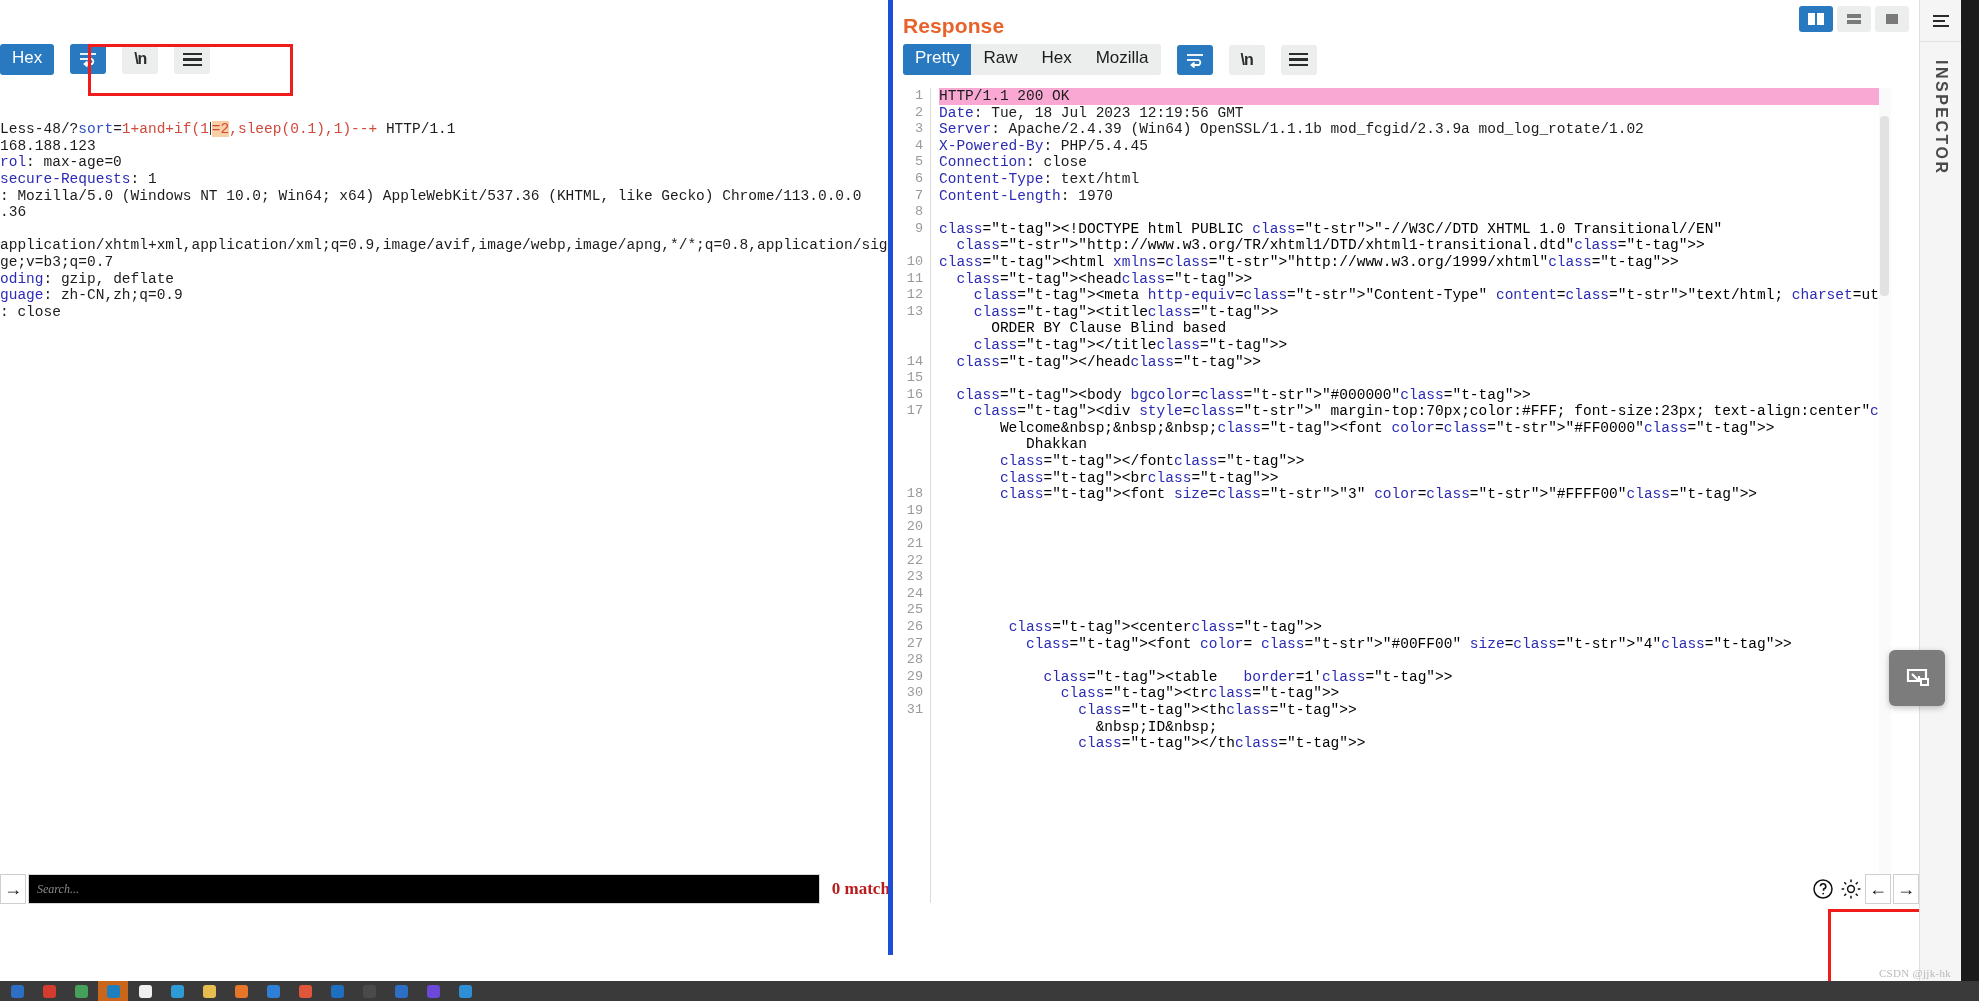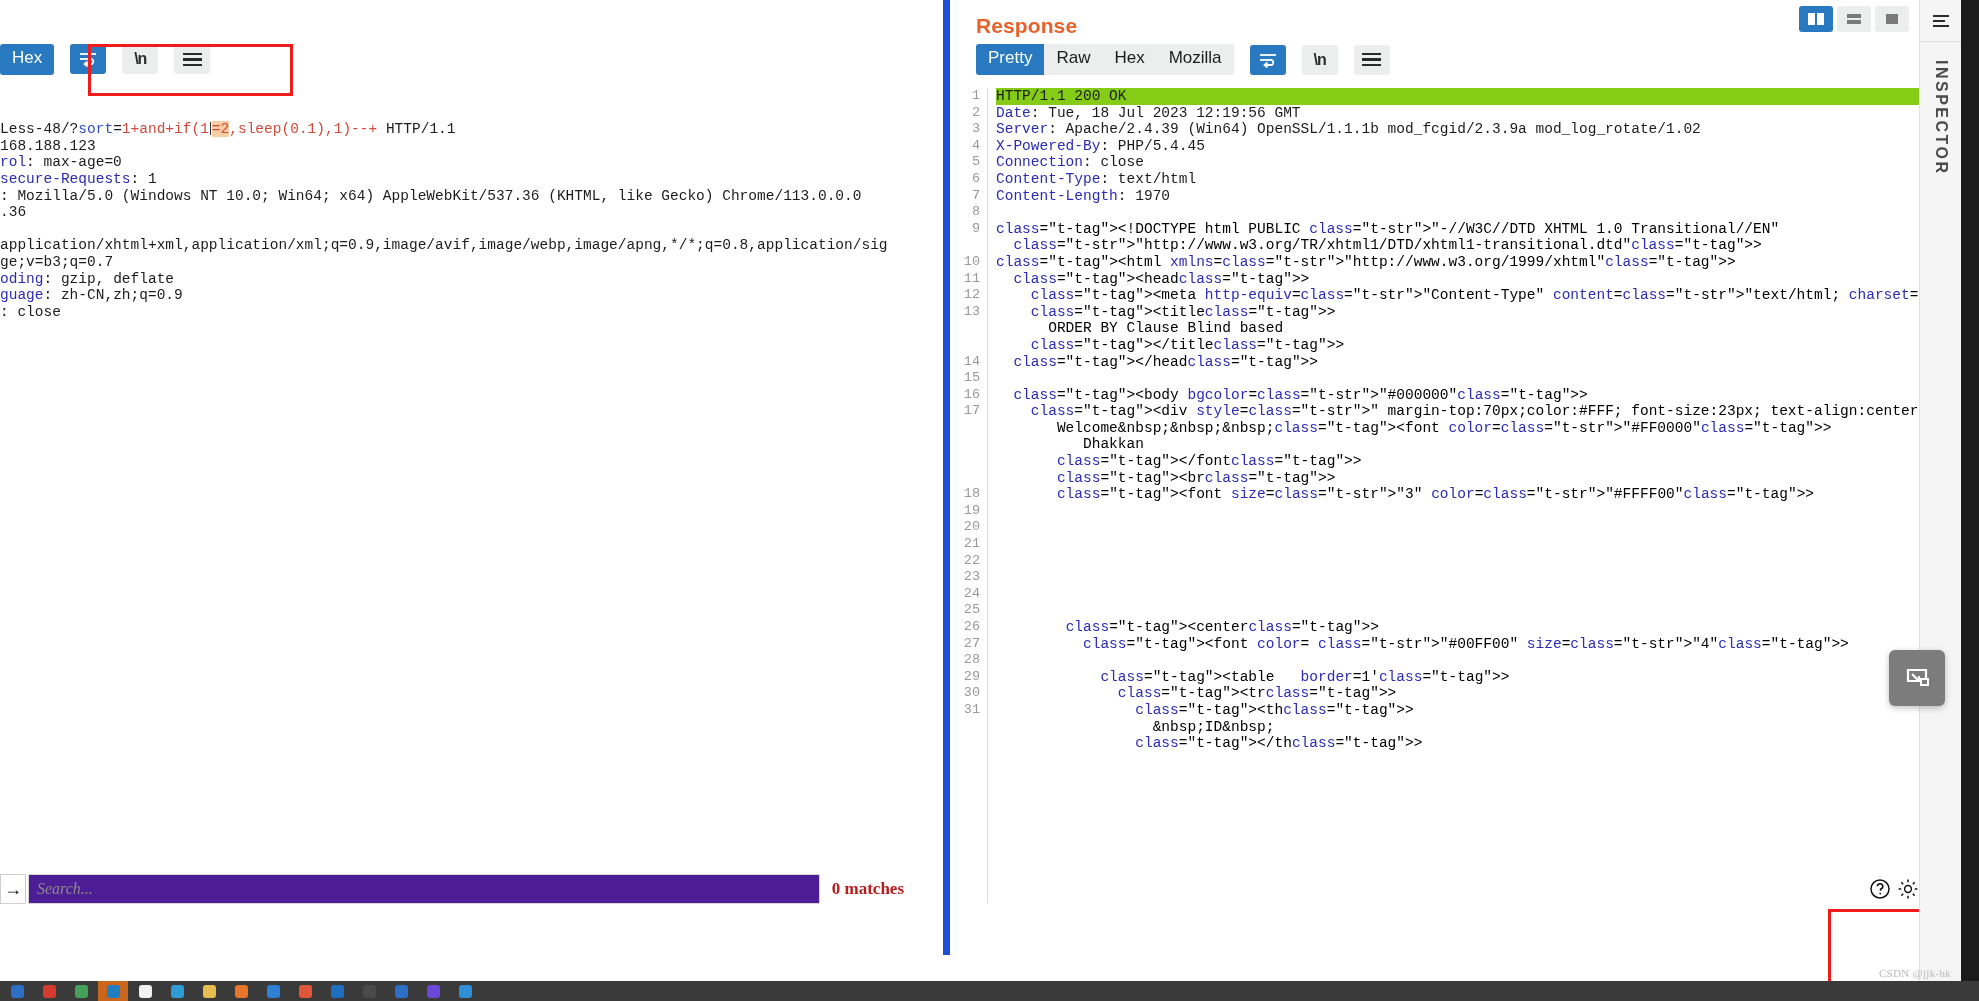--- a/index.html
+++ b/index.html
@@ -9,21 +9,21 @@
     overflow: hidden;
     background: #ffffff;
     font-family: "Liberation Sans", sans-serif;
   }
 
   #app { position: relative; width: 1979px; height: 1001px; background:#fff; }
 
   
   .pane { position: absolute; top: 0; background: #fff; }
   #request-pane  { left: 0;    width: 916px;  height: 955px; }
-  #response-pane { left: 943px; width: 1003px; height: 955px; border-left: 7px solid #1d4ed8; padding-left: 16px; }
+  #response-pane { left: 888px; width: 1003px; height: 955px; border-left: 5px solid #1d4ed8; }
 
   
   .pane-title {
     font-size: 21px; font-weight: bold; color: #e8622b;
     padding: 14px 0 2px 10px; letter-spacing: .1px;
   }
 
   .tabbar { display: flex; align-items: center; gap: 12px; padding: 4px 0 6px 0; }
   .tabgroup { display: flex; background: #eceded; border-radius: 3px; overflow: hidden; }
   .tabbtn {
@@ -66,21 +66,21 @@
   .codeline { height: 16.6px; white-space: pre; }
   .req-line { height: 16.6px; white-space: pre; padding-left: 0px; }
 
   
   .t-key     { color: #2b2bb5; }
   .t-val     { color: #1c1c1c; }
   .t-attr    { color: #2b2bb5; }
   .t-plain   { color: #1c1c1c; }
   .t-red     { color: #cf4a3a; }
   .t-blue    { color: #2d4fc4; }
-  .hl-row    { background: #84cc16; }
+  .hl-row    { background: #f9a8d4; }
   .sel-token { background: #f9cfa4; }
   .caret { display:inline-block; width:1px; height:13px; background:#333; vertical-align:-2px; margin:0 1px; }
 
   
   #request-editor .codearea { padding-left: 0; }
 
   
   .redbox { position: absolute; border: 3px solid #f01b1b; pointer-events: none; }
   #redbox-payload { left: 88px;  top: 44px;  width: 205px; height: 52px; }
   #redbox-matches { left: 1828px; top: 909px; width: 136px; height: 75px; }
@@ -93,22 +93,22 @@
   .arrowbtn {
     width: 26px; height: 30px; border: 1px solid #cfcfcf; background: #fff;
     display: inline-flex; align-items: center; justify-content: center;
     font-size: 18px; color: #111; cursor: pointer; margin-right: 2px;
   }
   .circbtn {
     width: 28px; height: 28px; display:inline-flex; align-items:center; justify-content:center;
     font-size: 19px; color:#111; cursor:pointer;
   }
   .searchinput {
-    flex: 1 1 auto; height: 30px; border: 1px solid #d6d6d6; background: #4c1d95;
-    font-style: italic; font-size: 16px; color: #8a8a8a;
+    flex: 1 1 auto; height: 30px; border: 1px solid #d6d6d6; background: #000000;
+    font-style: italic; font-size: 12px; color: #8a8a8a;
     padding: 0 8px; display:flex; align-items:center;
     font-family: "Liberation Serif", serif;
   }
   .matches {
     font-size: 17px; color: #b91c1c; padding: 0 12px; white-space: nowrap;
     font-family: "Liberation Serif", serif;
     font-weight: bold;
   }
 
   

